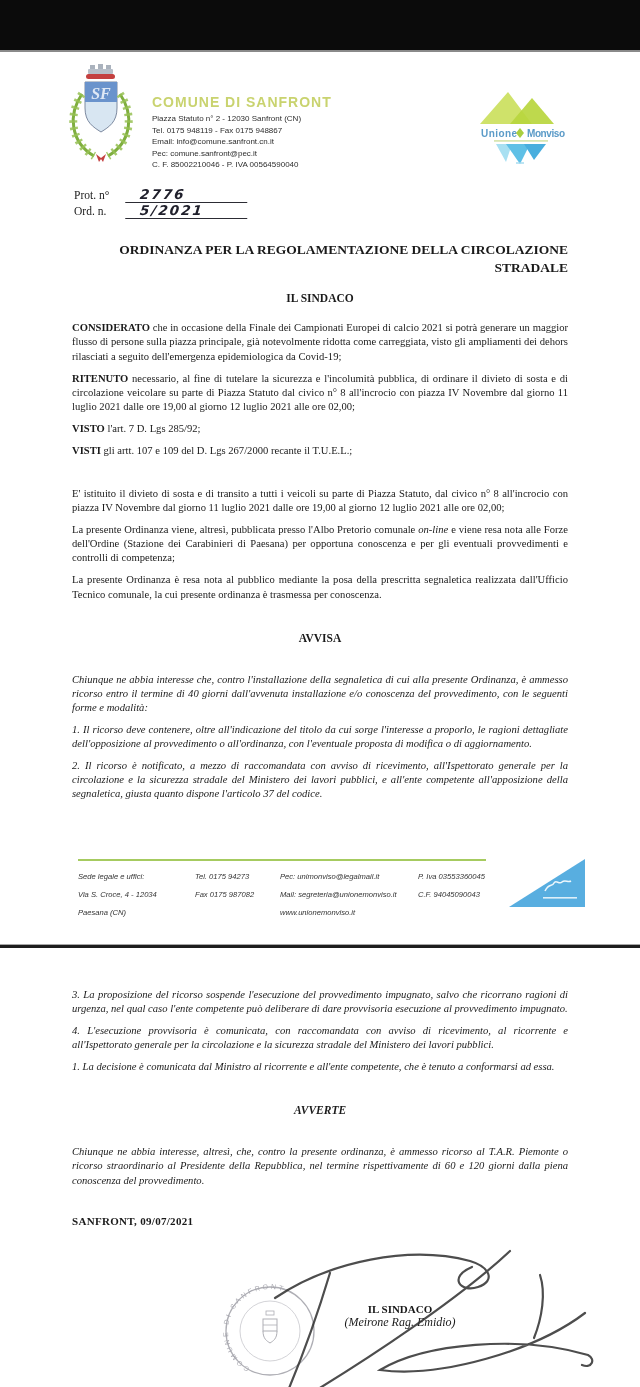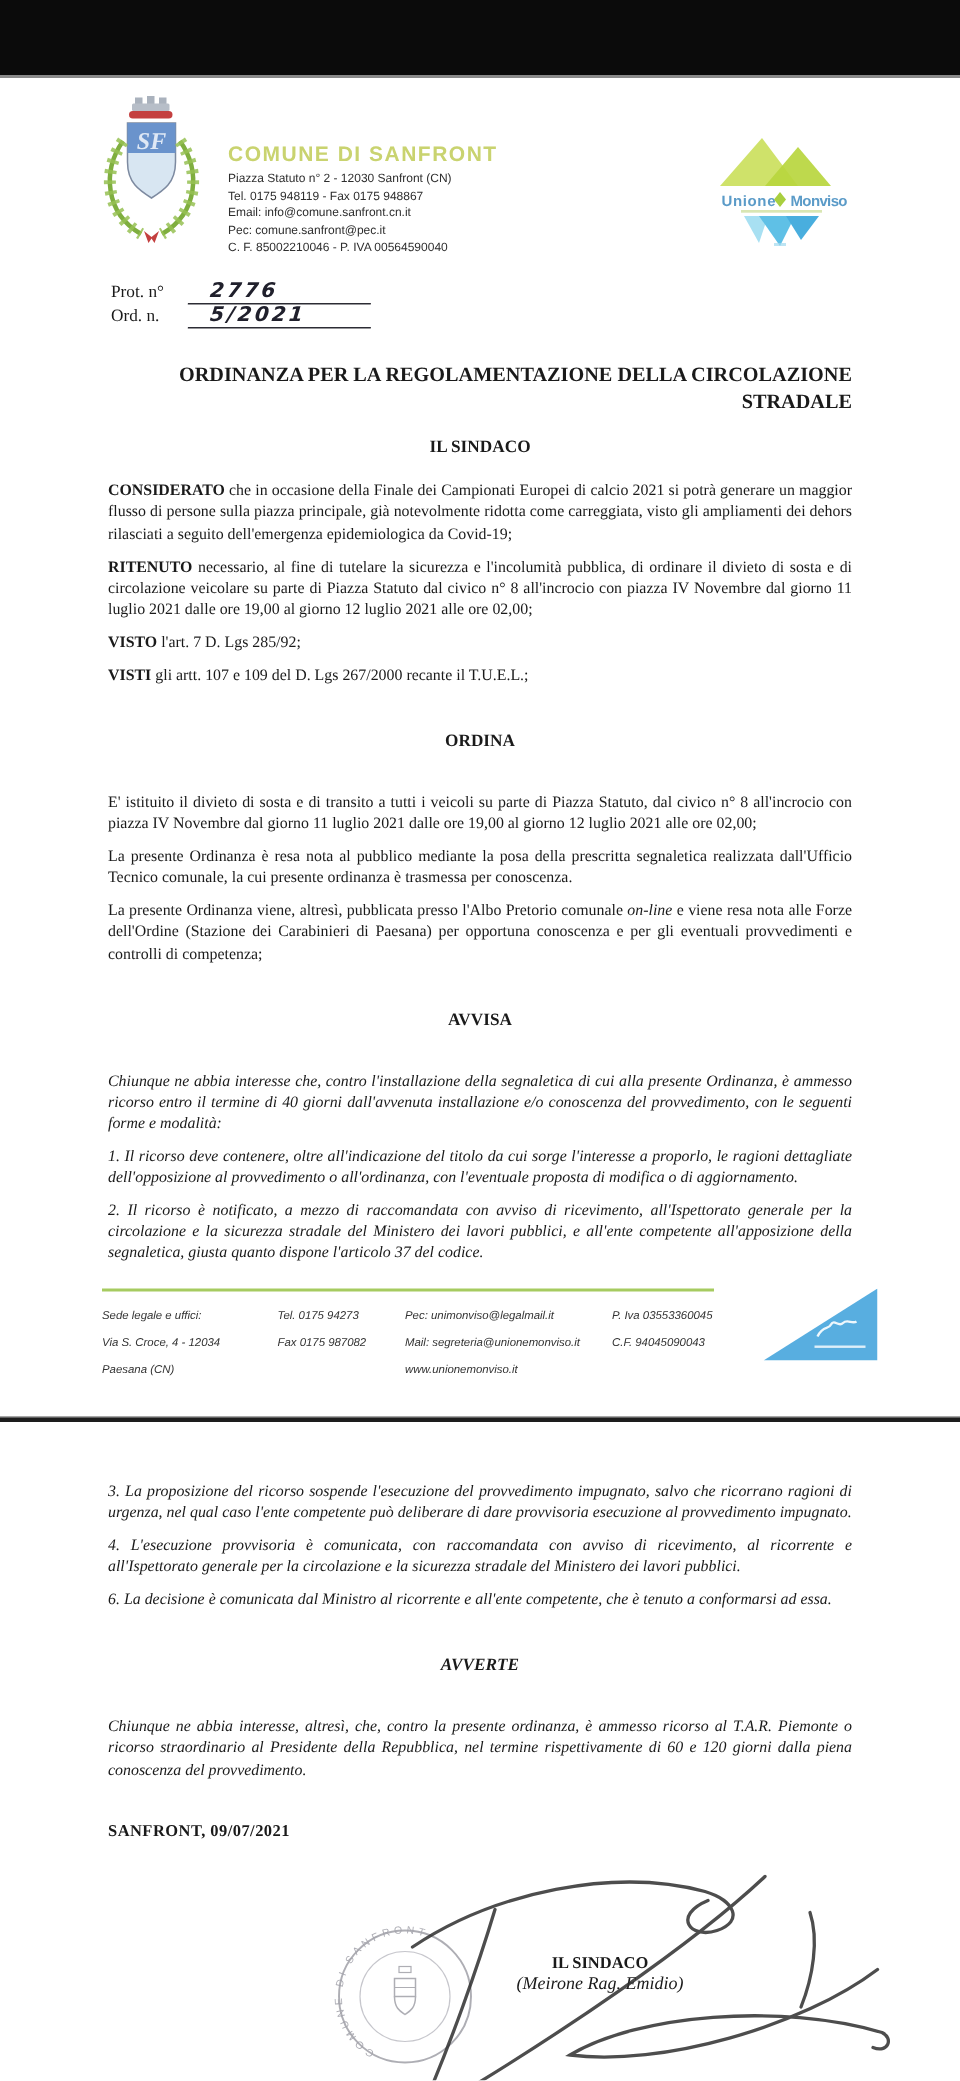--- a/index.html
+++ b/index.html
@@ -39,21 +39,21 @@
   
   .title{margin-top:22px;text-align:right;font-weight:bold;font-size:13.5px;line-height:1.35;}
   .h-center{margin-top:15px;text-align:center;font-weight:bold;font-size:11.5px;}
   .h-gap{margin-top:30px;}
   .para{font-size:10.6px;line-height:1.33;text-align:justify;margin:8px 0 0;}
   .para.first{margin-top:17px;}
   .para.gap{margin-top:29px;}
   .it{font-style:italic;}
 
   
-  .p1-footer{position:absolute;left:68px;right:0;top:795px;}
+  .p1-footer{position:absolute;left:78px;right:0;top:795px;}
   .footer-line{width:408px;height:2px;background:var(--footer_green);margin-bottom:7px;}
   .footer-cols{display:flex;font-family:"Liberation Sans", sans-serif;font-style:italic;
                font-size:7.6px;color:#333;line-height:18px;}
   .fc1{width:117px;}.fc2{width:85px;}.fc3{width:138px;}.fc4{width:110px;}
   .tri-logo{position:absolute;right:55px;top:0;width:76px;height:48px;}
 
   
   .place-date{margin-top:27px;font-weight:bold;font-size:11px;letter-spacing:.3px;}
   .sig-zone{position:absolute;left:0;top:295px;width:640px;height:157px;}
   .stamp{position:absolute;left:222px;top:40px;width:96px;height:96px;opacity:.8;}
@@ -125,25 +125,24 @@
     <div class="h-center">IL SINDACO</div>
 
     <p class="para first"><b>CONSIDERATO</b> <span>che in occasione della Finale dei Campionati Europei di calcio 2021 si potrà generare un maggior flusso di persone sulla piazza principale, già notevolmente ridotta come carreggiata, visto gli ampliamenti dei dehors rilasciati a seguito dell'emergenza epidemiologica da Covid-19;</span></p>
 
     <p class="para"><b>RITENUTO</b> <span>necessario, al fine di tutelare la sicurezza e l'incolumità pubblica, di ordinare il divieto di sosta e di circolazione veicolare su parte di Piazza Statuto dal civico n° 8  all'incrocio con piazza IV Novembre dal giorno 11 luglio 2021 dalle ore 19,00 al giorno 12 luglio 2021 alle ore 02,00;</span></p>
 
     <p class="para"><b>VISTO</b> <span>l'art. 7 D. Lgs 285/92;</span></p>
 
     <p class="para"><b>VISTI</b> <span>gli artt. 107 e 109 del D. Lgs 267/2000 recante il T.U.E.L.;</span></p>
 
-    <div class="h-center h-gap">ORDINA</div>
 
     <p class="para gap">E' istituito il divieto di sosta e di transito a tutti i veicoli su parte di Piazza Statuto, dal civico n° 8  all'incrocio con piazza IV Novembre dal giorno 11 luglio 2021 dalle ore 19,00 al giorno 12 luglio 2021 alle ore 02,00;</p>
+    <p class="para"><span>La presente Ordinanza viene, altresì, pubblicata presso l'Albo Pretorio comunale</span> <i>on-line</i> <span>e viene resa nota alle Forze dell'Ordine (Stazione dei Carabinieri di Paesana) per opportuna conoscenza e per gli eventuali provvedimenti e controlli di competenza;</span></p>
     <p class="para">La presente Ordinanza è resa nota al pubblico mediante la posa della prescritta segnaletica realizzata dall'Ufficio Tecnico comunale, la cui presente ordinanza è trasmessa per conoscenza.</p>
-    <p class="para"><span>La presente Ordinanza viene, altresì, pubblicata presso l'Albo Pretorio comunale</span> <i>on-line</i> <span>e viene resa nota alle Forze dell'Ordine (Stazione dei Carabinieri di Paesana) per opportuna conoscenza e per gli eventuali provvedimenti e controlli di competenza;</span></p>
 
     <div class="h-center h-gap">AVVISA</div>
 
     <p class="para gap it">Chiunque ne abbia interesse che, contro l'installazione della segnaletica di cui alla presente Ordinanza, è ammesso ricorso entro il termine di 40 giorni dall'avvenuta installazione e/o conoscenza del provvedimento, con le seguenti forme e modalità:</p>
     <p class="para it">1. Il ricorso deve contenere, oltre all'indicazione del titolo da cui sorge l'interesse a proporlo, le ragioni dettagliate dell'opposizione al provvedimento o all'ordinanza, con l'eventuale proposta di modifica o di aggiornamento.</p>
     <p class="para it">2. Il ricorso è notificato, a mezzo di raccomandata con avviso di ricevimento, all'Ispettorato generale per la circolazione e la sicurezza stradale del Ministero dei lavori pubblici, e all'ente competente all'apposizione della segnaletica, giusta quanto dispone l'articolo 37 del codice.</p>
 
     <div class="p1-footer">
       <div class="footer-line"></div>
       <div class="footer-cols">
@@ -173,21 +172,21 @@
       </svg>
     </div>
   </div>
 
   <div class="page-sep"></div>
 
   <div class="page page2">
 
     <p class="para it" style="margin-top:10px">3. La proposizione del ricorso sospende l'esecuzione del provvedimento impugnato, salvo che ricorrano ragioni di urgenza, nel qual caso l'ente competente può deliberare di dare provvisoria esecuzione al provvedimento impugnato.</p>
     <p class="para it">4. L'esecuzione provvisoria è comunicata, con raccomandata con avviso di ricevimento, al ricorrente e all'Ispettorato generale per la circolazione e la sicurezza stradale del Ministero dei lavori pubblici.</p>
-    <p class="para it">6. La decisione è comunicata dal Ministro al ricorrente e all'ente competente, che è tenuto a conformarsi ad essa.</p>
+    <p class="para it">1. La decisione è comunicata dal Ministro al ricorrente e all'ente competente, che è tenuto a conformarsi ad essa.</p>
 
     <div class="h-center h-gap it">AVVERTE</div>
 
     <p class="para gap it">Chiunque ne abbia interesse, altresì, che, contro la presente ordinanza, è ammesso ricorso al T.A.R. Piemonte o ricorso straordinario al Presidente della Repubblica, nel termine rispettivamente di 60 e 120 giorni dalla piena conoscenza del provvedimento.</p>
 
     <div class="place-date">SANFRONT,  09/07/2021</div>
 
     <div class="sig-zone">
       <svg class="stamp" viewBox="0 0 96 96">
         <defs>

